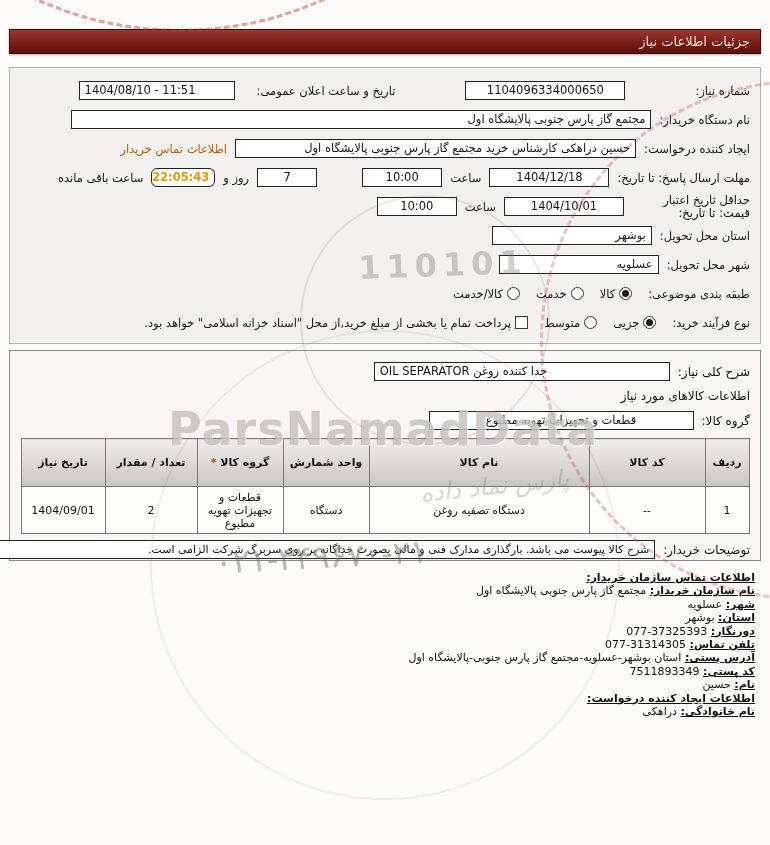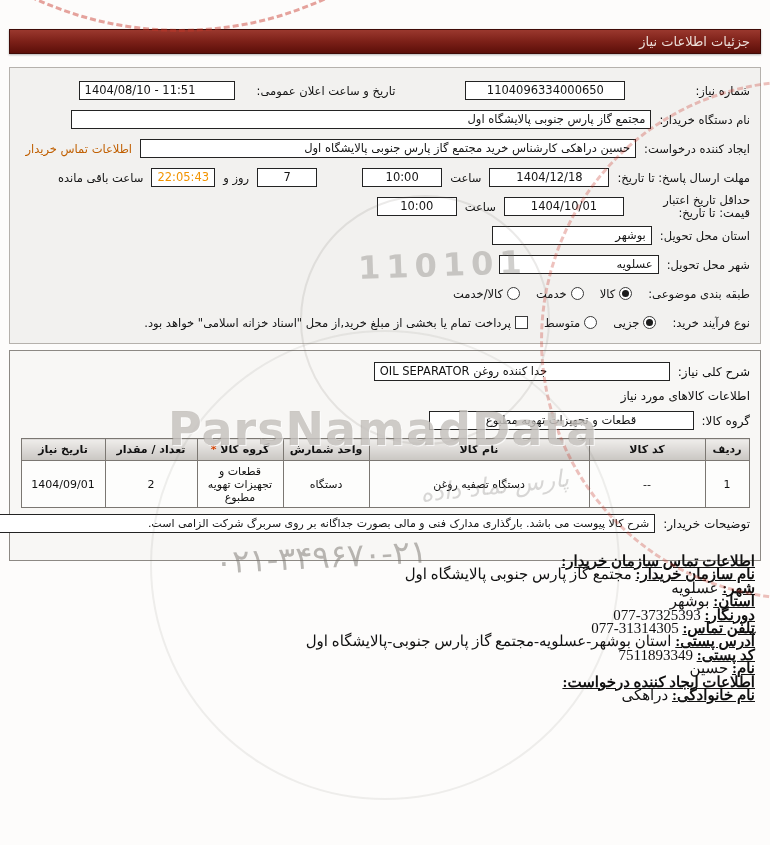--- a/index.html
+++ b/index.html
@@ -16,48 +16,48 @@
   
   .formbox { position: absolute; top: 67px; right: 9px; left: 9px; height: 277px;
     background: #f2f1ef; border: 1px solid #b5b1ac; padding: 8px 10px 0; }
   .frow { display: flex; align-items: center; height: 29px; font-size: 11.5px; color: #141414; white-space: nowrap; }
   .lab { flex-shrink: 0; }
   .wrapLab { flex-shrink: 0; width: 118px; white-space: normal; line-height: 13px; }
   .inp { flex-shrink: 0; background: #fff; border: 1px solid #232323; height: 19px; line-height: 17px;
     padding: 0 5px; font-size: 11.5px; overflow: hidden; }
   .center { text-align: center; }
   .ltr { direction: ltr; text-align: left; }
-  .w150{width:156px}.w160{width:160px}.w580{width:580px}.w455{width:496px}.w120{width:120px}
+  .w150{width:156px}.w160{width:160px}.w580{width:580px}.w455{width:401px}.w120{width:120px}
   .w80{width:80px}.w60{width:60px}.w64{width:64px}.w320{width:296px}.w265{width:265px}.w574{width:663px}
   .mr8{margin-right:8px}.mr22{margin-right:22px}.mr45{margin-right:45px}.mr70{margin-right:70px}.mr16{margin-right:16px}
   .link { color: #c05f00; font-size: 11.5px; cursor: pointer; }
-  .count { color: #f29400; font-weight: normal; text-align: center; }
+  .count { color: #f29400; font-weight: bold; text-align: center; border-radius: 6px; }
 
   .opt { display: flex; align-items: center; flex-shrink: 0; }
   .radio { flex-shrink: 0; width: 13px; height: 13px; border-radius: 50%; border: 1px solid #3a3a3a;
     background: #fff; position: relative; margin-left: 4px; }
   .radio.sel::after { content: ""; position: absolute; left: 2px; top: 2px; right: 2px; bottom: 2px;
     background: #1c1c1c; border-radius: 50%; }
   .chk { flex-shrink: 0; width: 13px; height: 13px; border: 1px solid #3a3a3a; background: #fff; margin-left: 4px; }
 
   
   .midbox { position: absolute; top: 350px; right: 9px; left: 9px; height: 211px;
     background: #f8f7f5; border: 1px solid #8d8984; padding: 11px 10px 0; }
   .mrow { display: flex; align-items: center; font-size: 12px; margin-bottom: 8px; white-space: nowrap; color: #111; }
   .bold { font-weight: normal; }
   .goods-table { border-collapse: collapse; margin: 0 auto 6px; font-size: 11px; table-layout: fixed; width: 728px; direction: rtl; }
   .goods-table th { background: linear-gradient(180deg, #efedeb, #c9c6c2); border: 1px solid #7b7772;
-    height: 21px; font-weight: bold; padding: 4px 2px; color: #111; }
+    height: 21px; font-weight: bold; padding: 17px 2px; color: #111; }
   .goods-table td { background: #fdfdfc; border: 1px solid #7b7772; height: 47px; text-align: center;
     vertical-align: middle; padding: 1px 3px; color: #111; }
   .star { color: #d43f00; font-weight: bold; }
   .notes-val { font-size: 11px; }
 
   
-  .contact { position: absolute; top: 555px; right: 15px; left: 15px; font-size: 15px; color: #101010; font-family: Liberation Serif, serif; }
+  .contact { position: absolute; top: 571px; right: 15px; left: 15px; font-size: 11px; color: #101010; }
   .cline { line-height: 13.4px; }
   .bl { font-weight: bold; text-decoration: underline; }
 
   
   .wm { position: absolute; pointer-events: none; z-index: 5; }
   .wm-brand { top: 402px; left: 168px; width: 440px; font-size: 46px; font-weight: bold;
     color: rgba(148,143,136,.45); letter-spacing: 1px; direction: ltr;
     text-shadow: 1px 1px 0 rgba(255,255,255,.7); }
   .wm-phone { top: 538px; left: 215px; font-size: 32px; color: rgba(118,114,108,.5); transform: rotate(-3deg); }
   .wm-digits { top: 246px; left: 358px; font-size: 32px; font-weight: bold; letter-spacing: 6px;

